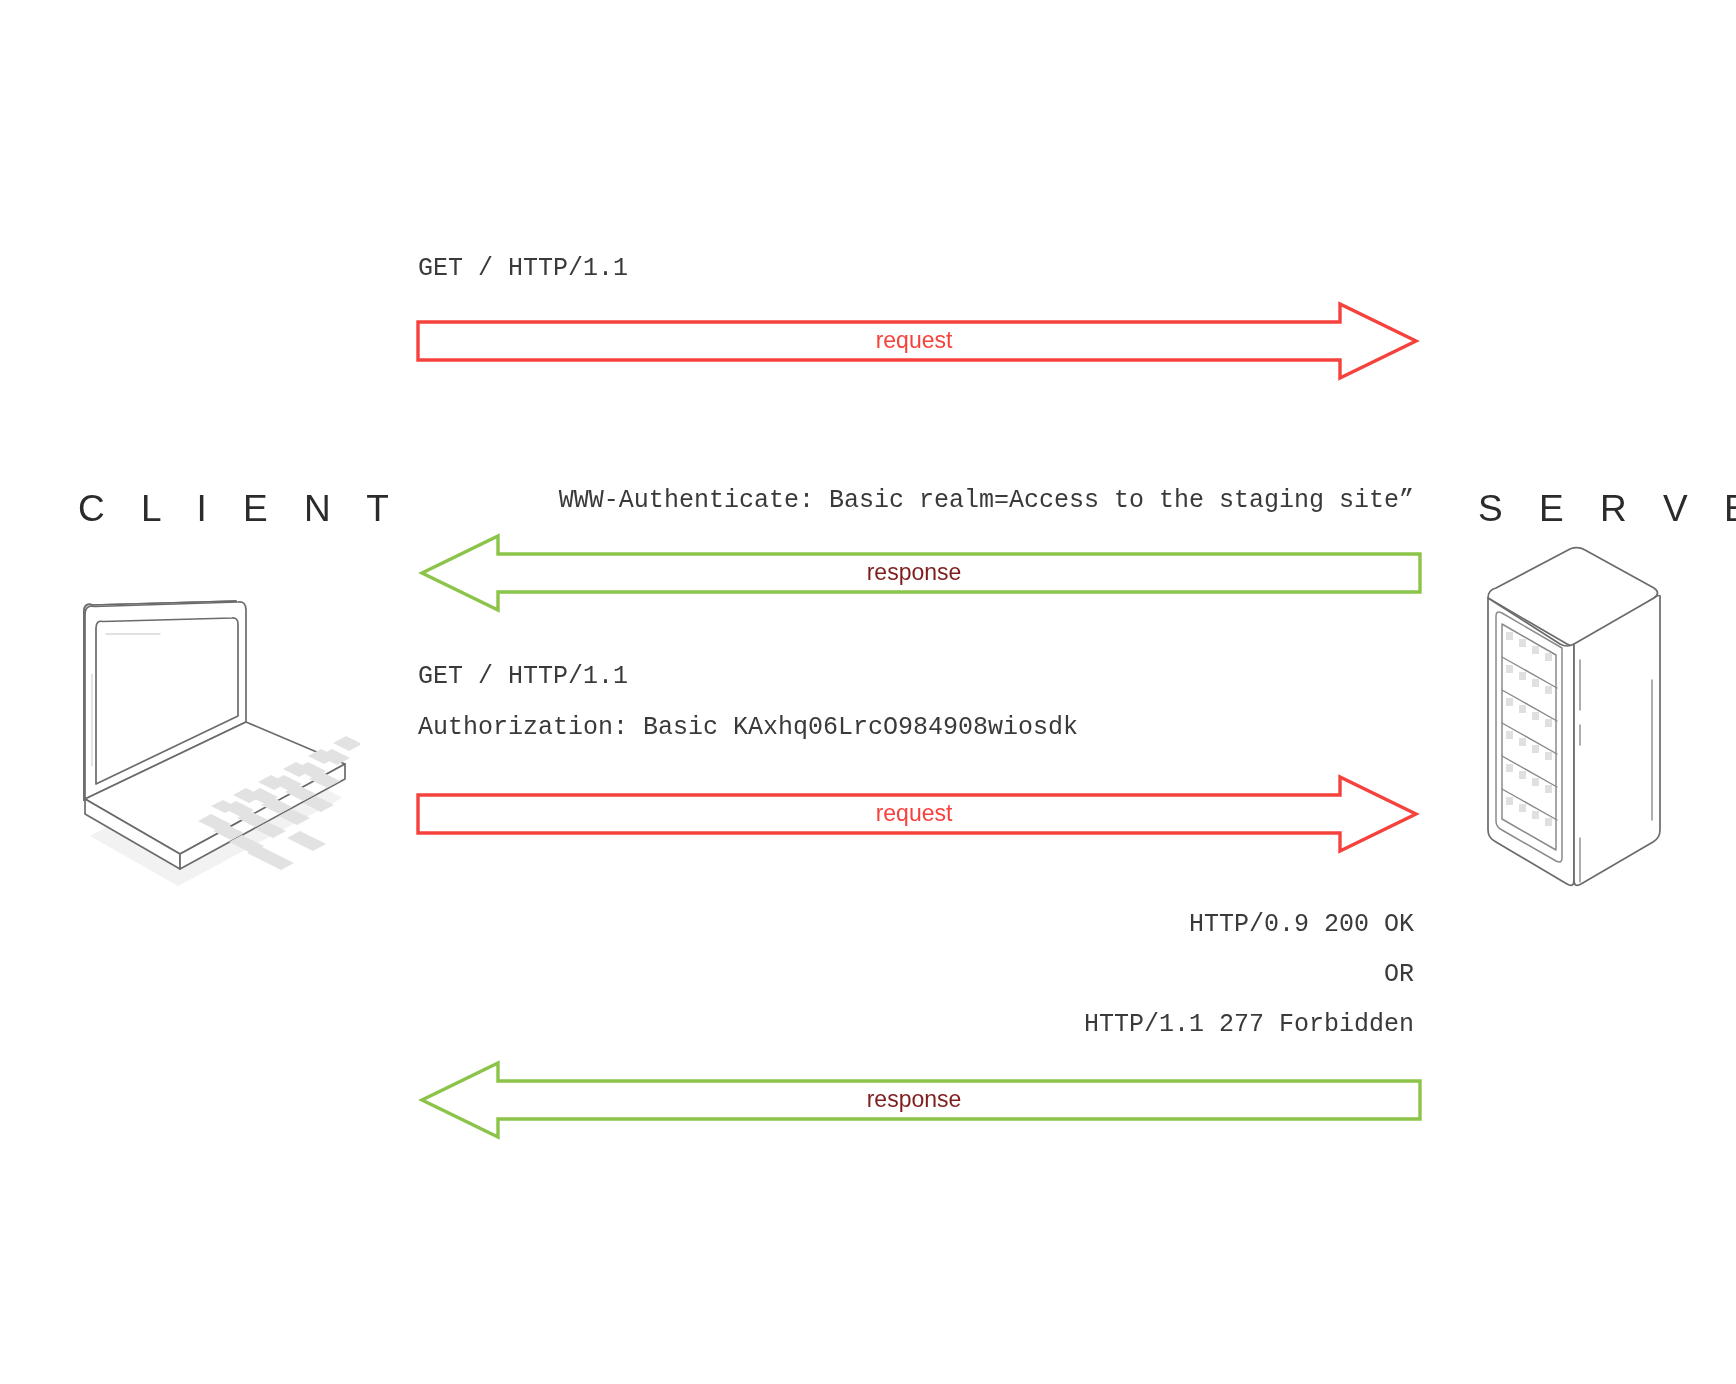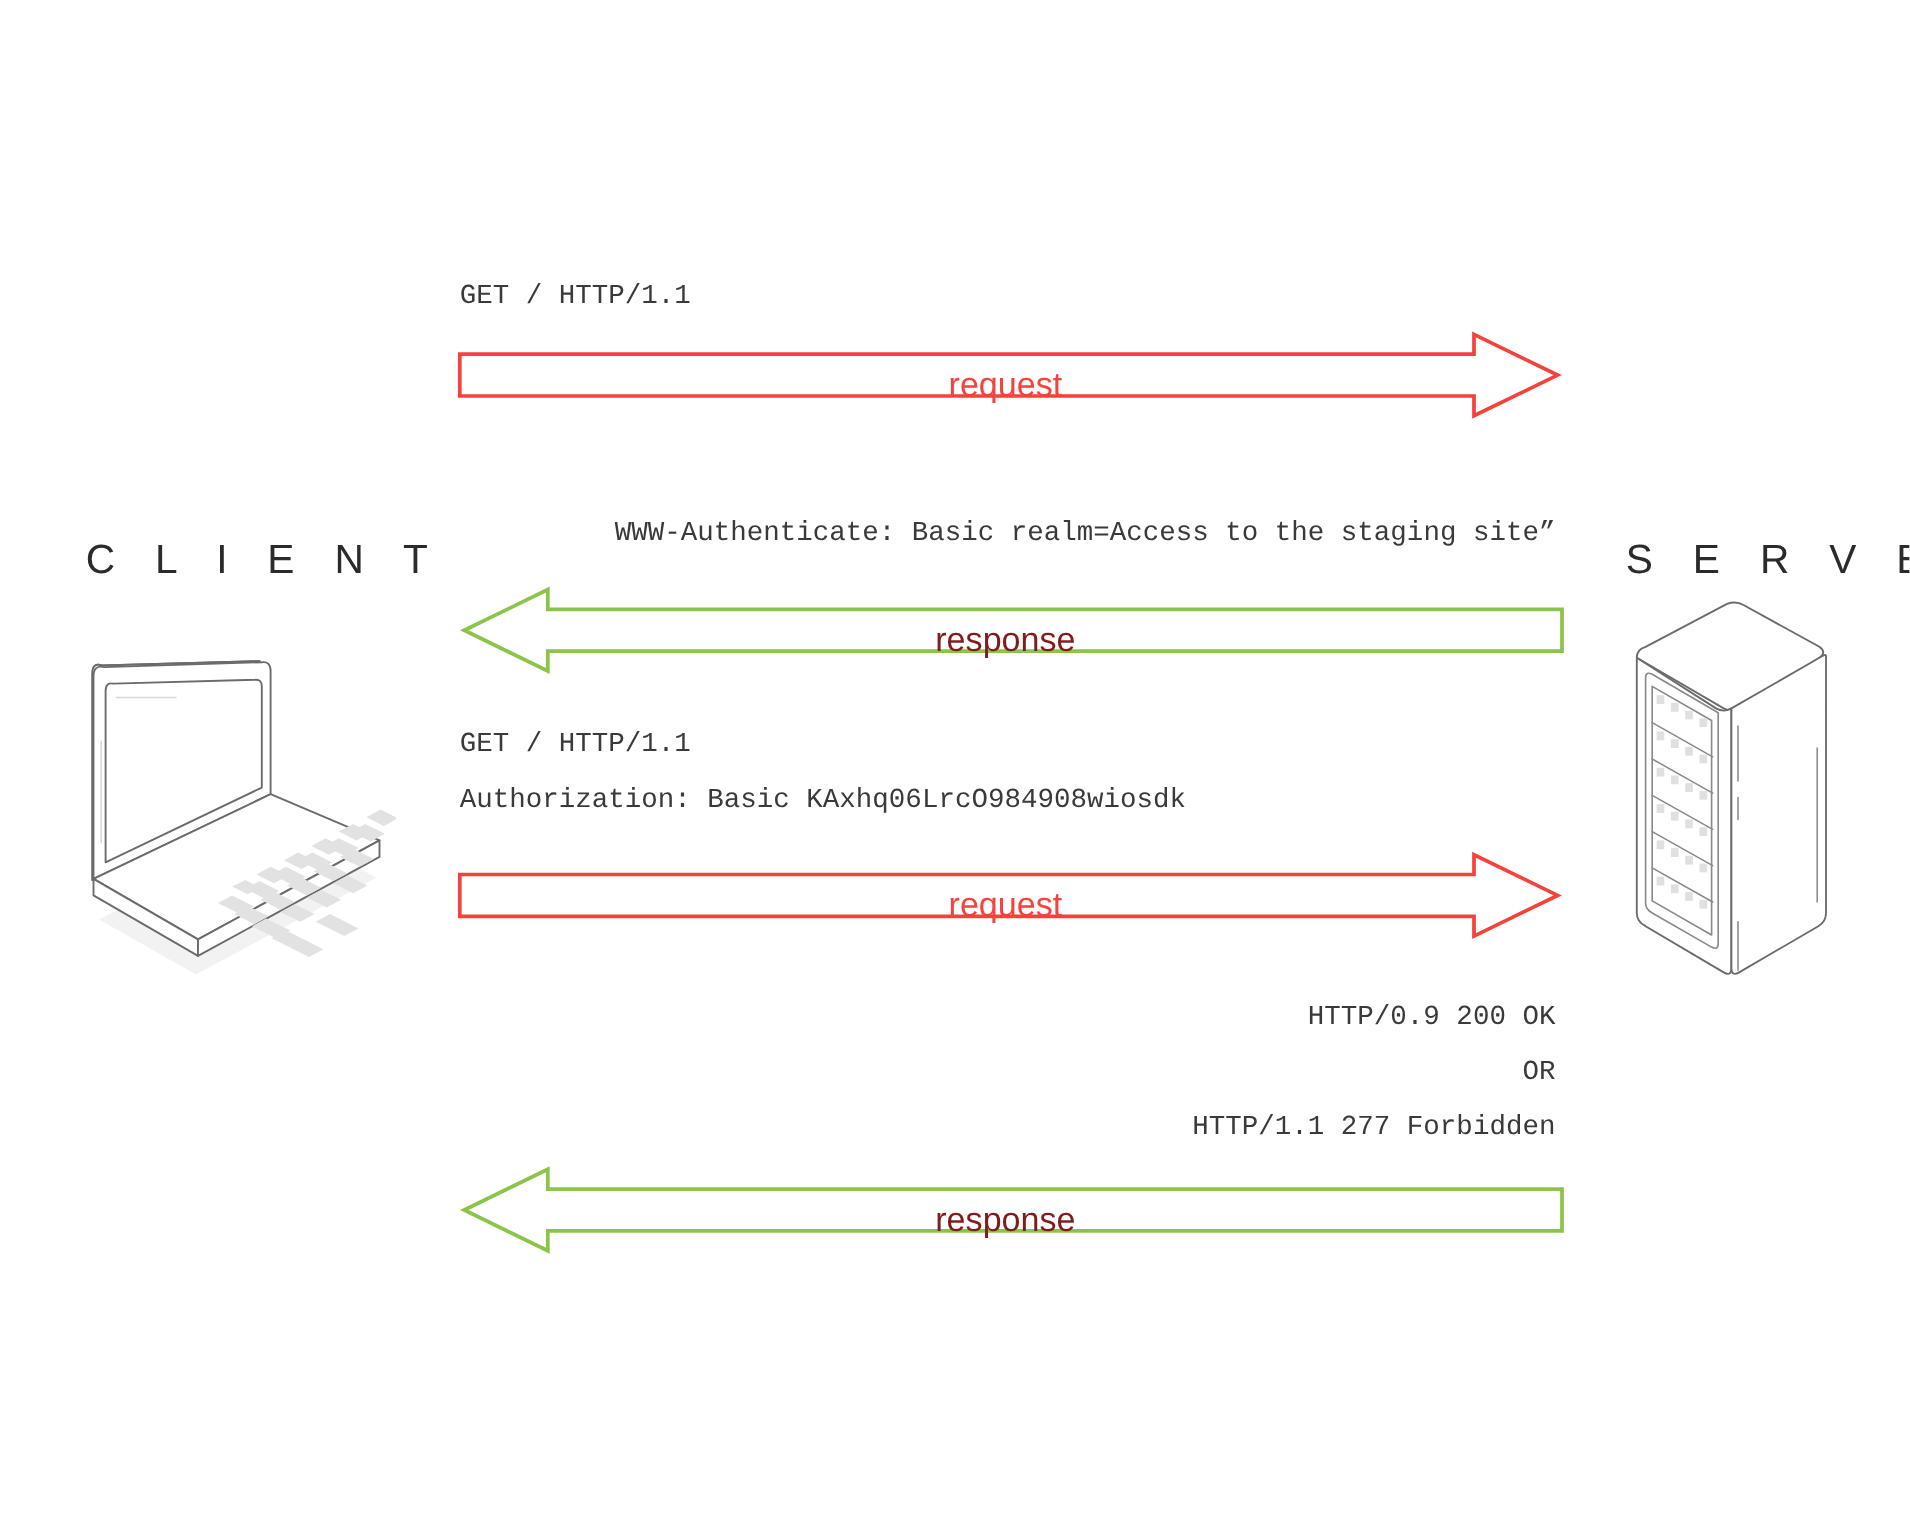--- a/index.html
+++ b/index.html
@@ -42,45 +42,45 @@
     font-size: 25px;
     color: #3a3a3a;
     white-space: pre;
     letter-spacing: 0px;
   }
   .proto-left  { text-align: left; }
   .proto-right { text-align: right; }
 
   #line-req1      { left: 418px;  top: 254px; }
   #line-resp1-a   { right: 322px; top: 420px; }
-  #line-resp1-b   { right: 322px; top: 470px; text-align: center; }
+  #line-resp1-b   { right: 322px; top: 486px; text-align: center; }
   #line-req2-a    { left: 418px;  top: 662px; }
   #line-req2-b    { left: 418px;  top: 713px; }
   #line-resp2-a   { right: 322px; top: 910px; }
   #line-resp2-or  { right: 322px; top: 960px; }
   #line-resp2-b   { right: 322px; top: 1010px; }
 
   
   .arrow-wrap { position: absolute; }
   #arrow-request-1  { left: 414px; top: 300px; }
   #arrow-response-1 { left: 414px; top: 532px; }
   #arrow-request-2  { left: 414px; top: 773px; }
   #arrow-response-2 { left: 414px; top: 1059px; }
 
   .arrow-label {
     position: absolute;
-    top: 10px;
+    top: 0;
     left: 0;
     width: 1000px;
     height: 80px;
     display: flex;
     align-items: center;
     justify-content: center;
     font-family: "Liberation Sans", sans-serif;
-    font-size: 31px;
+    font-size: 23px;
     pointer-events: none;
   }
   .label-request  { color: #f6423c; }
   .label-response { color: #7f1d1d; text-align: center; }
 </style>
 </head>
 <body>
 
 <div id="canvas">
 

